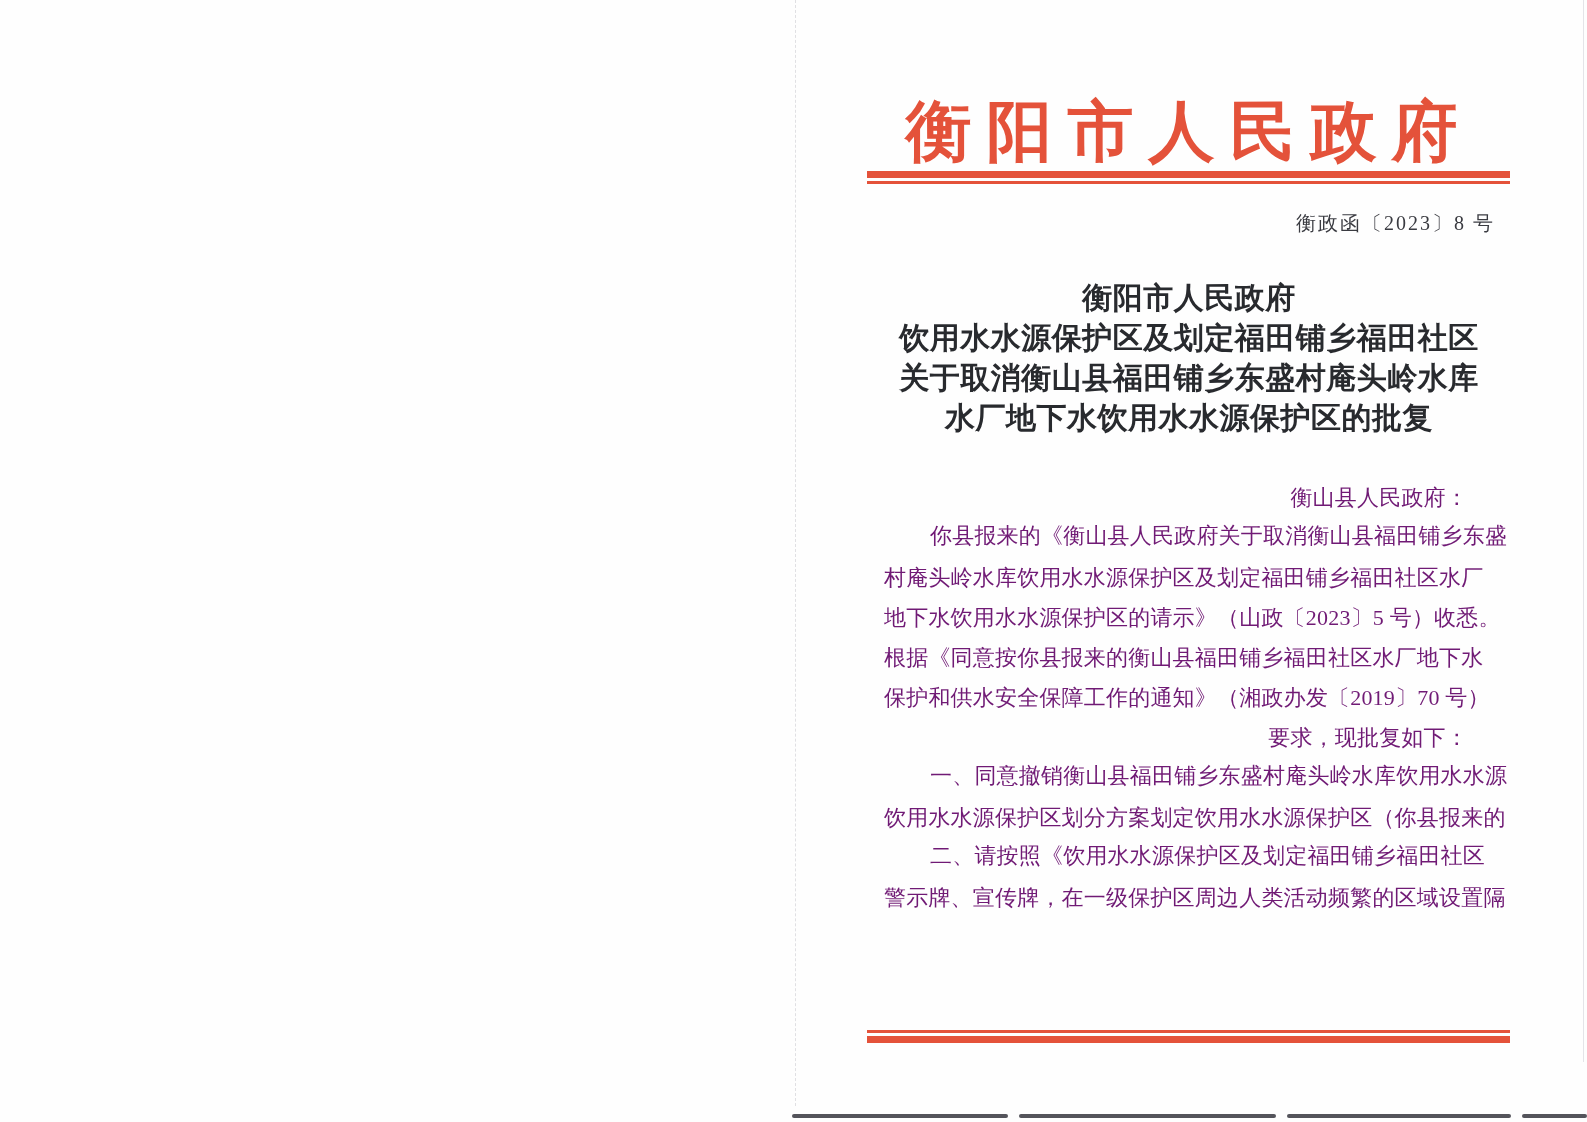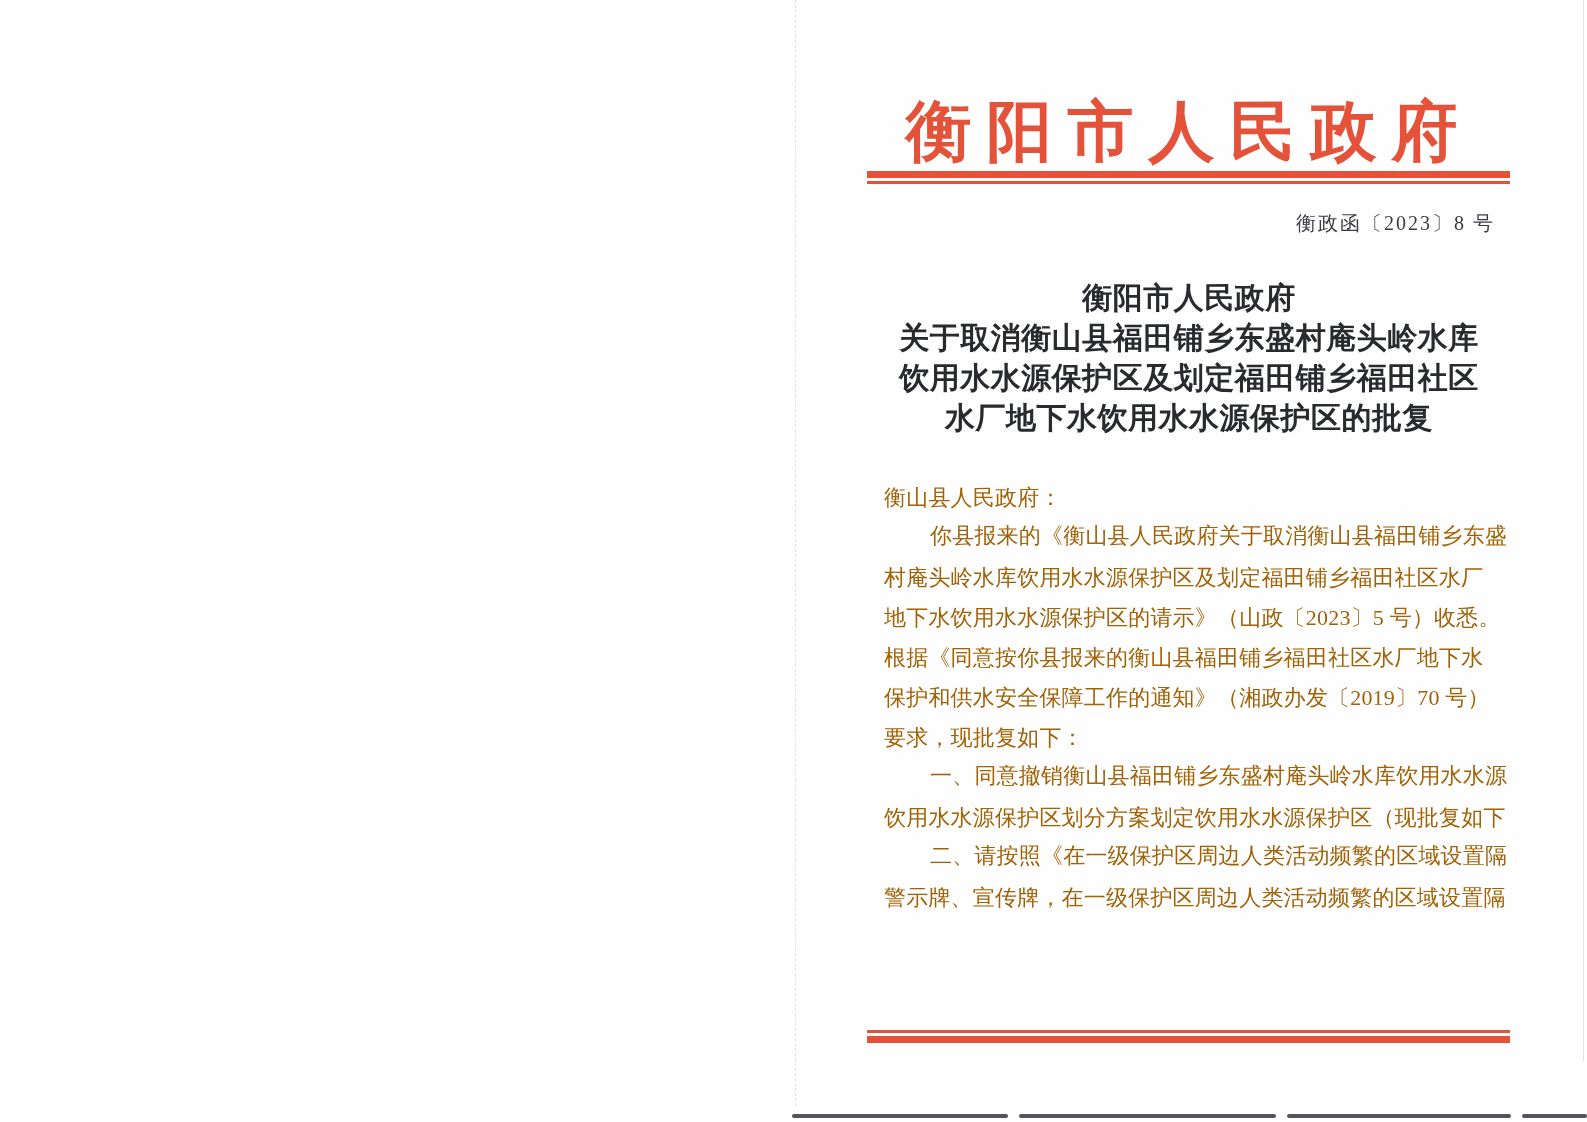--- a/index.html
+++ b/index.html
@@ -93,21 +93,22 @@
     white-space: nowrap;
   }
   .doc-body {
     position: absolute;
     left: 884px;
     top: 478px;
     width: 584px;
     font-size: 22px;
     line-height: 40px;
     letter-spacing: 0.2px;
-    color: #a16207;
+    color: #701a75;
+    text-align: right;
   }
   .doc-body .body-line {
     display: block;
     height: 40px;
     white-space: nowrap;
   }
   .doc-body .body-line.indent {
     padding-left: 46px;
     font-family: Liberation Mono, monospace;
   }
@@ -139,23 +140,23 @@
     <div class="bar-gap"></div>
     <div class="bar-thin"></div>
   </div>
 
   <div class="doc-number">衡政函〔2023〕8 号</div>
 
   <div class="doc-title">
 
       <span class="title-line">衡阳市人民政府</span>
 
+      <span class="title-line">饮用水水源保护区及划定福田铺乡福田社区</span>
+
       <span class="title-line">关于取消衡山县福田铺乡东盛村庵头岭水库</span>
-
-      <span class="title-line">饮用水水源保护区及划定福田铺乡福田社区</span>
 
       <span class="title-line">水厂地下水饮用水水源保护区的批复</span>
     </div>
 
   <div class="doc-body">
     <span class="body-line">衡山县人民政府：</span>
     <span>
       
     
         <span class="body-line indent">你县报来的《衡山县人民政府关于取消衡山县福田铺乡东盛</span>
@@ -166,24 +167,24 @@
       
         <span class="body-line">根据《同意按你县报来的衡山县福田铺乡福田社区水厂地下水</span>
       
         <span class="body-line">保护和供水安全保障工作的通知》（湘政办发〔2019〕70 号）</span>
       
         <span class="body-line">要求，现批复如下：</span>
       
         <span class="body-line indent">一、同意撤销衡山县福田铺乡东盛村庵头岭水库饮用水水源</span>
       
       
-        <span class="body-line">饮用水水源保护区划分方案划定饮用水水源保护区（现批复如下</span>
-      
-      
-        <span class="body-line indent">二、请按照《在一级保护区周边人类活动频繁的区域设置隔</span>
+        <span class="body-line">饮用水水源保护区划分方案划定饮用水水源保护区（你县报来的</span>
+      
+      
+        <span class="body-line indent">二、请按照《饮用水水源保护区及划定福田铺乡福田社区</span>
       
       
         <span class="body-line">警示牌、宣传牌，在一级保护区周边人类活动频繁的区域设置隔</span>
       </span>
   </div>
 
   <div class="rule rule-footer">
     <div class="bar-thin"></div>
     <div class="bar-gap"></div>
     <div class="bar-thick"></div>

